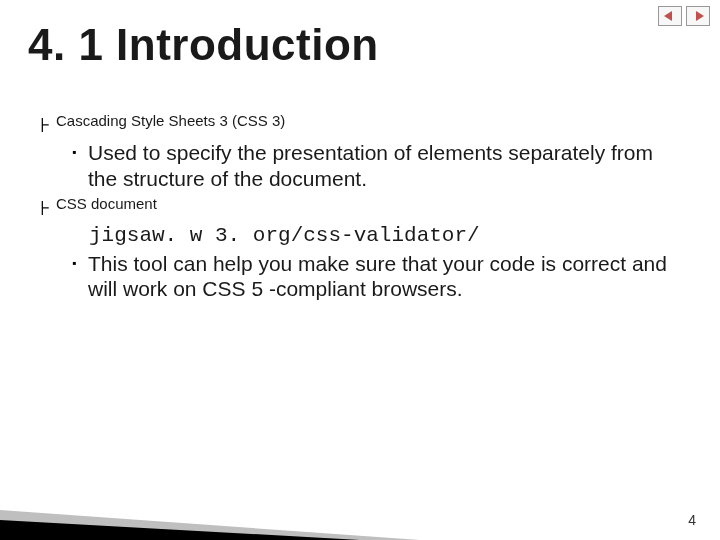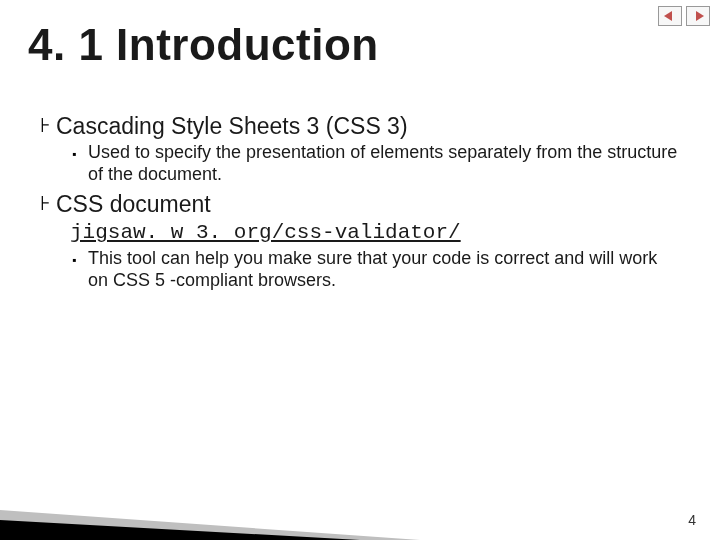--- a/index.html
+++ b/index.html
@@ -62,44 +62,43 @@
   .lvl1 .bullet1 {
     width: 16px;
     flex: 0 0 16px;
     text-align: left;
     font-size: 20px;
     line-height: 1.3;
     color: #000;
     font-family: Arial, sans-serif;
   }
   .lvl1 .txt1 {
-    font-size: 23px;
+    font-size: 15px;
   }
   .lvl2 {
     display: flex;
     align-items: flex-start;
     margin-left: 32px;
     margin-top: 2px;
   }
   .lvl2 .bullet2 {
     width: 16px;
     flex: 0 0 16px;
     font-size: 12px;
     line-height: 2.0;
     color: #000;
   }
   .lvl2 .txt2 {
-    font-size: 18px;
+    font-size: 21px;
   }
   .code-line {
-    margin-left: 30px;
+    margin-left: 49px;
     margin-top: 2px;
     font-family: "Courier New", Courier, monospace;
     font-size: 21px;
-    text-decoration: underline;
   }
   .pagenum {
     position: absolute;
     bottom: 12px;
     right: 24px;
     font-size: 14px;
     color: #333;
   }
   .wedge {
     position: absolute;

